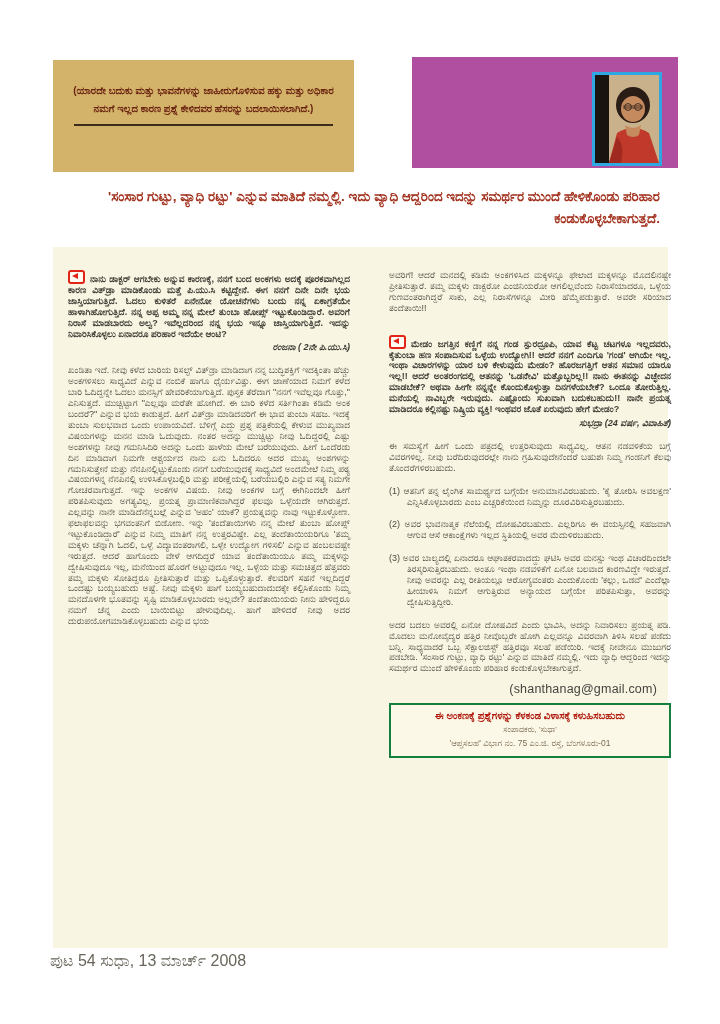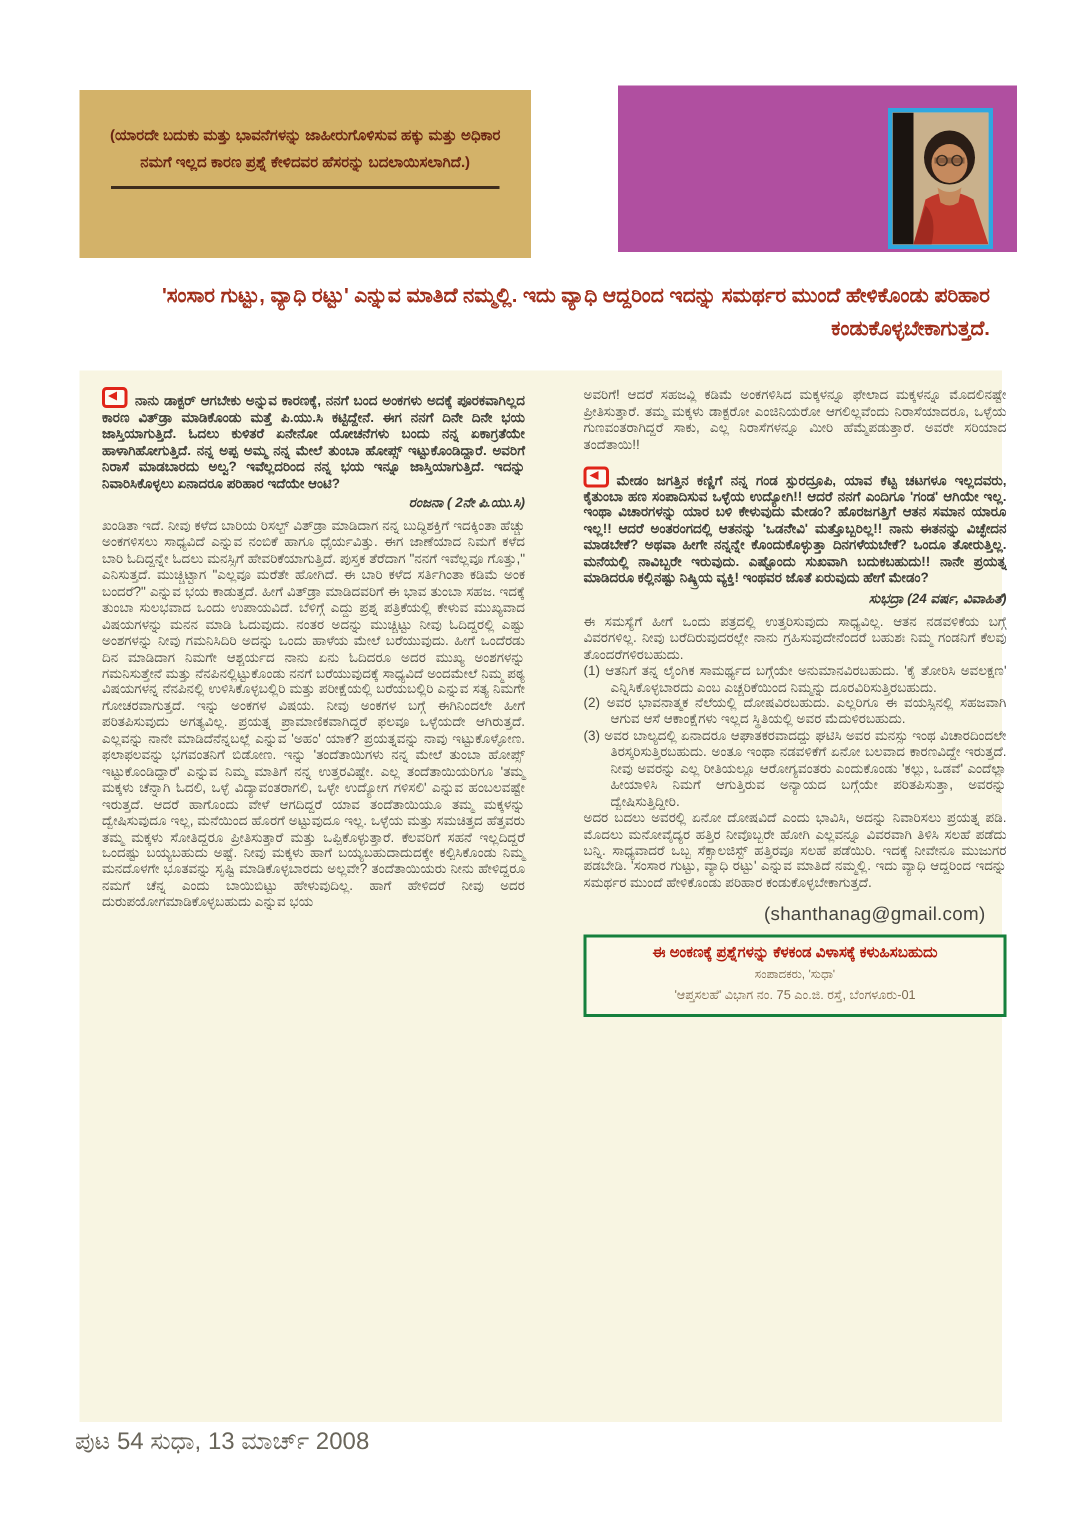--- a/index.html
+++ b/index.html
@@ -18,21 +18,21 @@
   .masthead-byline{position:absolute;left:10px;top:73px;width:185px;text-align:center;font-size:10.5px;color:#8a7b66;}
   .author-photo{position:absolute;left:592px;top:72px;width:64px;height:88px;border:3px solid #2fa7e0;background:#c9b695;}
 
   .headline{position:absolute;left:60px;top:186px;width:600px;text-align:right;font-size:13.5px;font-weight:bold;color:#a1301c;line-height:1.6;}
 
   
   .content-bg{position:absolute;left:53px;top:247px;width:615px;height:701px;background:#f8f5e2;}
   .col{position:absolute;top:258px;width:282px;font-size:9px;line-height:10.9px;color:#4c4b41;text-align:justify;}
   .col-left{left:68px;}
   .col-right{left:389px;}
-  .col p{margin:0 0 0 0;}
+  .col p{margin:12px 0 0 0;}
   .q-text{font-weight:600;color:#3f3e36;}
   .sig{text-align:right;font-weight:bold;font-style:italic;color:#3c3b33;margin:3px 0 4px 0;}
   .num-item{padding-left:18px;text-indent:-18px;margin-top:2px;}
   .gap{height:9px;}
   .email-line{text-align:right;font-size:12.5px;color:#454440;margin:10px 14px 8px 0;letter-spacing:0.2px;}
 
   .qicon{display:inline-block;width:13px;height:10px;border:2px solid #e02418;border-radius:3px;margin-right:5px;vertical-align:-2px;background:#fdfbf2;position:relative;}
   .qicon::after{content:"";position:absolute;left:2px;top:1px;border-top:3px solid transparent;border-bottom:3px solid transparent;border-right:6px solid #e02418;}
 
   .address-box{border:2px solid #15803d;background:#fbf8e8;text-align:center;padding:6px 4px 7px 4px;margin-top:2px;}
@@ -73,21 +73,21 @@
 
   <div class="content-bg"></div>
 
   <div class="col col-left">
     <p><span class="qicon"></span><span class="q-text">ನಾನು ಡಾಕ್ಟರ್ ಆಗಬೇಕು ಅನ್ನುವ ಕಾರಣಕ್ಕೆ, ನನಗೆ ಬಂದ ಅಂಕಗಳು ಅದಕ್ಕೆ ಪೂರಕವಾಗಿಲ್ಲದ ಕಾರಣ ವಿತ್‌ಡ್ರಾ ಮಾಡಿಕೊಂಡು ಮತ್ತೆ ಪಿ.ಯು.ಸಿ ಕಟ್ಟಿದ್ದೇನೆ. ಈಗ ನನಗೆ ದಿನೇ ದಿನೇ ಭಯ ಜಾಸ್ತಿಯಾಗುತ್ತಿದೆ. ಓದಲು ಕುಳಿತರೆ ಏನೇನೋ ಯೋಚನೆಗಳು ಬಂದು ನನ್ನ ಏಕಾಗ್ರತೆಯೇ ಹಾಳಾಗಿಹೋಗುತ್ತಿದೆ. ನನ್ನ ಅಪ್ಪ ಅಮ್ಮ ನನ್ನ ಮೇಲೆ ತುಂಬಾ ಹೋಪ್ಸ್ ಇಟ್ಟುಕೊಂಡಿದ್ದಾರೆ. ಅವರಿಗೆ ನಿರಾಸೆ ಮಾಡಬಾರದು ಅಲ್ವ? ಇವೆಲ್ಲದರಿಂದ ನನ್ನ ಭಯ ಇನ್ನೂ ಜಾಸ್ತಿಯಾಗುತ್ತಿದೆ. ಇದನ್ನು ನಿವಾರಿಸಿಕೊಳ್ಳಲು ಏನಾದರೂ ಪರಿಹಾರ ಇದೆಯೇ ಆಂಟಿ?</span></p>
     <div class="sig">ರಂಜನಾ ( 2ನೇ ಪಿ.ಯು.ಸಿ)</div>
     <p>ಖಂಡಿತಾ ಇದೆ. ನೀವು ಕಳೆದ ಬಾರಿಯ ರಿಸಲ್ಟ್ ವಿತ್‌ಡ್ರಾ ಮಾಡಿದಾಗ ನನ್ನ ಬುದ್ಧಿಶಕ್ತಿಗೆ ಇದಕ್ಕಿಂತಾ ಹೆಚ್ಚು ಅಂಕಗಳಿಸಲು ಸಾಧ್ಯವಿದೆ ಎನ್ನುವ ನಂಬಿಕೆ ಹಾಗೂ ಧೈರ್ಯವಿತ್ತು. ಈಗ ಜಾಣೆಯಾದ ನಿಮಗೆ ಕಳೆದ ಬಾರಿ ಓದಿದ್ದನ್ನೇ ಓದಲು ಮನಸ್ಸಿಗೆ ಹೇವರಿಕೆಯಾಗುತ್ತಿದೆ. ಪುಸ್ತಕ ತೆರೆದಾಗ "ನನಗೆ ಇವೆಲ್ಲವೂ ಗೊತ್ತು," ಎನಿಸುತ್ತದೆ. ಮುಚ್ಚಿಟ್ಟಾಗ "ಎಲ್ಲವೂ ಮರೆತೇ ಹೋಗಿದೆ. ಈ ಬಾರಿ ಕಳೆದ ಸರ್ತಿಗಿಂತಾ ಕಡಿಮೆ ಅಂಕ ಬಂದರೆ?" ಎನ್ನುವ ಭಯ ಕಾಡುತ್ತದೆ. ಹೀಗೆ ವಿತ್‌ಡ್ರಾ ಮಾಡಿದವರಿಗೆ ಈ ಭಾವ ತುಂಬಾ ಸಹಜ. ಇದಕ್ಕೆ ತುಂಬಾ ಸುಲಭವಾದ ಒಂದು ಉಪಾಯವಿದೆ. ಬೆಳಿಗ್ಗೆ ಎದ್ದು ಪ್ರಶ್ನ ಪತ್ರಿಕೆಯಲ್ಲಿ ಕೇಳುವ ಮುಖ್ಯವಾದ ವಿಷಯಗಳನ್ನು ಮನನ ಮಾಡಿ ಓದುವುದು. ನಂತರ ಅದನ್ನು ಮುಚ್ಚಿಟ್ಟು ನೀವು ಓದಿದ್ದರಲ್ಲಿ ಎಷ್ಟು ಅಂಶಗಳನ್ನು ನೀವು ಗಮನಿಸಿದಿರಿ ಅದನ್ನು ಒಂದು ಹಾಳೆಯ ಮೇಲೆ ಬರೆಯುವುದು. ಹೀಗೆ ಒಂದೆರಡು ದಿನ ಮಾಡಿದಾಗ ನಿಮಗೇ ಆಶ್ಚರ್ಯದ ನಾನು ಏನು ಓದಿದರೂ ಅದರ ಮುಖ್ಯ ಅಂಶಗಳನ್ನು ಗಮನಿಸುತ್ತೇನೆ ಮತ್ತು ನೆನಪಿನಲ್ಲಿಟ್ಟುಕೊಂಡು ನನಗೆ ಬರೆಯುವುದಕ್ಕೆ ಸಾಧ್ಯವಿದೆ ಅಂದಮೇಲೆ ನಿಮ್ಮ ಪಠ್ಯ ವಿಷಯಗಳನ್ನ ನೆನಪಿನಲ್ಲಿ ಉಳಿಸಿಕೊಳ್ಳಬಲ್ಲಿರಿ ಮತ್ತು ಪರೀಕ್ಷೆಯಲ್ಲಿ ಬರೆಯಬಲ್ಲಿರಿ ಎನ್ನುವ ಸತ್ಯ ನಿಮಗೇ ಗೋಚರವಾಗುತ್ತದೆ. ಇನ್ನು ಅಂಕಗಳ ವಿಷಯ. ನೀವು ಅಂಕಗಳ ಬಗ್ಗೆ ಈಗಿನಿಂದಲೇ ಹೀಗೆ ಪರಿತಪಿಸುವುದು ಅಗತ್ಯವಿಲ್ಲ. ಪ್ರಯತ್ನ ಪ್ರಾಮಾಣಿಕವಾಗಿದ್ದರೆ ಫಲವೂ ಒಳ್ಳೆಯದೇ ಆಗಿರುತ್ತದೆ. ಎಲ್ಲವನ್ನು ನಾನೇ ಮಾಡಿದೆನೆನ್ನಬಲ್ಲೆ ಎನ್ನುವ 'ಅಹಂ' ಯಾಕೆ? ಪ್ರಯತ್ನವನ್ನು ನಾವು ಇಟ್ಟುಕೊಳ್ಳೋಣ. ಫಲಾಫಲವನ್ನು ಭಗವಂತನಿಗೆ ಬಿಡೋಣ. ಇನ್ನು 'ತಂದೆತಾಯಿಗಳು ನನ್ನ ಮೇಲೆ ತುಂಬಾ ಹೋಪ್ಸ್ ಇಟ್ಟುಕೊಂಡಿದ್ದಾರೆ' ಎನ್ನುವ ನಿಮ್ಮ ಮಾತಿಗೆ ನನ್ನ ಉತ್ತರವಿಷ್ಟೇ. ಎಲ್ಲ ತಂದೆತಾಯಿಯರಿಗೂ 'ತಮ್ಮ ಮಕ್ಕಳು ಚೆನ್ನಾಗಿ ಓದಲಿ, ಒಳ್ಳೆ ವಿದ್ಯಾವಂತರಾಗಲಿ, ಒಳ್ಳೇ ಉದ್ಯೋಗ ಗಳಿಸಲಿ' ಎನ್ನುವ ಹಂಬಲವಷ್ಟೇ ಇರುತ್ತದೆ. ಆದರೆ ಹಾಗೊಂದು ವೇಳೆ ಆಗದಿದ್ದರೆ ಯಾವ ತಂದೆತಾಯಿಯೂ ತಮ್ಮ ಮಕ್ಕಳನ್ನು ದ್ವೇಷಿಸುವುದೂ ಇಲ್ಲ, ಮನೆಯಿಂದ ಹೊರಗೆ ಅಟ್ಟುವುದೂ ಇಲ್ಲ. ಒಳ್ಳೆಯ ಮತ್ತು ಸಮಚಿತ್ತದ ಹೆತ್ತವರು ತಮ್ಮ ಮಕ್ಕಳು ಸೋತಿದ್ದರೂ ಪ್ರೀತಿಸುತ್ತಾರೆ ಮತ್ತು ಒಪ್ಪಿಕೊಳ್ಳುತ್ತಾರೆ. ಕೆಲವರಿಗೆ ಸಹನೆ ಇಲ್ಲದಿದ್ದರೆ ಒಂದಷ್ಟು ಬಯ್ಯಬಹುದು ಅಷ್ಟೆ. ನೀವು ಮಕ್ಕಳು ಹಾಗೆ ಬಯ್ಯಬಹುದಾದುದಕ್ಕೇ ಕಲ್ಪಿಸಿಕೊಂಡು ನಿಮ್ಮ ಮನದೊಳಗೇ ಭೂತವನ್ನು ಸೃಷ್ಟಿ ಮಾಡಿಕೊಳ್ಳಬಾರದು ಅಲ್ಲವೇ? ತಂದೆತಾಯಿಯರು ನೀನು ಹೇಳಿದ್ದರೂ ನಮಗೆ ಚೆನ್ನ ಎಂದು ಬಾಯಿಬಿಟ್ಟು ಹೇಳುವುದಿಲ್ಲ. ಹಾಗೆ ಹೇಳಿದರೆ ನೀವು ಅದರ ದುರುಪಯೋಗಮಾಡಿಕೊಳ್ಳಬಹುದು ಎನ್ನುವ ಭಯ</p>
   </div>
 
   <div class="col col-right">
-    <p>ಅವರಿಗೆ! ಆದರೆ ಸಹಜವ್ಲಿ ಕಡಿಮೆ ಅಂಕಗಳಿಸಿದ ಮಕ್ಕಳನ್ನೂ ಫೇಲಾದ ಮಕ್ಕಳನ್ನೂ ಮೊದಲಿನಷ್ಟೇ ಪ್ರೀತಿಸುತ್ತಾರೆ. ತಮ್ಮ ಮಕ್ಕಳು ಡಾಕ್ಟರೋ ಎಂಜಿನಿಯರೋ ಆಗಲಿಲ್ಲವೆಂದು ನಿರಾಸೆಯಾದರೂ, ಒಳ್ಳೆಯ ಗುಣವಂತರಾಗಿದ್ದರೆ ಸಾಕು, ಎಲ್ಲ ನಿರಾಸೆಗಳನ್ನೂ ಮೀರಿ ಹೆಮ್ಮೆಪಡುತ್ತಾರೆ. ಅವರೇ ಸರಿಯಾದ ತಂದೆತಾಯಿ!!</p>
+    <p>ಅವರಿಗೆ! ಆದರೆ ಮನದಲ್ಲಿ ಕಡಿಮೆ ಅಂಕಗಳಿಸಿದ ಮಕ್ಕಳನ್ನೂ ಫೇಲಾದ ಮಕ್ಕಳನ್ನೂ ಮೊದಲಿನಷ್ಟೇ ಪ್ರೀತಿಸುತ್ತಾರೆ. ತಮ್ಮ ಮಕ್ಕಳು ಡಾಕ್ಟರೋ ಎಂಜಿನಿಯರೋ ಆಗಲಿಲ್ಲವೆಂದು ನಿರಾಸೆಯಾದರೂ, ಒಳ್ಳೆಯ ಗುಣವಂತರಾಗಿದ್ದರೆ ಸಾಕು, ಎಲ್ಲ ನಿರಾಸೆಗಳನ್ನೂ ಮೀರಿ ಹೆಮ್ಮೆಪಡುತ್ತಾರೆ. ಅವರೇ ಸರಿಯಾದ ತಂದೆತಾಯಿ!!</p>
     <div class="gap"></div>
     <p><span class="qicon"></span><span class="q-text">ಮೇಡಂ ಜಗತ್ತಿನ ಕಣ್ಣಿಗೆ ನನ್ನ ಗಂಡ ಸ್ಪುರದ್ರೂಪಿ, ಯಾವ ಕೆಟ್ಟ ಚಟಗಳೂ ಇಲ್ಲದವರು, ಕೈತುಂಬಾ ಹಣ ಸಂಪಾದಿಸುವ ಒಳ್ಳೆಯ ಉದ್ಯೋಗಿ!! ಆದರೆ ನನಗೆ ಎಂದಿಗೂ 'ಗಂಡ' ಆಗಿಯೇ ಇಲ್ಲ. ಇಂಥಾ ವಿಚಾರಗಳನ್ನು ಯಾರ ಬಳಿ ಕೇಳುವುದು ಮೇಡಂ? ಹೊರಜಗತ್ತಿಗೆ ಆತನ ಸಮಾನ ಯಾರೂ ಇಲ್ಲ!! ಆದರೆ ಅಂತರಂಗದಲ್ಲಿ ಆತನನ್ನು 'ಒಡನೆೇವಿ' ಮತ್ತೊಬ್ಬರಿಲ್ಲ!! ನಾನು ಈತನನ್ನು ವಿಚ್ಛೇದನ ಮಾಡಬೇಕೆ? ಅಥವಾ ಹೀಗೇ ನನ್ನನ್ನೇ ಕೊಂದುಕೊಳ್ಳುತ್ತಾ ದಿನಗಳೆಯಬೇಕೆ? ಒಂದೂ ತೋರುತ್ತಿಲ್ಲ. ಮನೆಯಲ್ಲಿ ನಾವಿಬ್ಬರೇ ಇರುವುದು. ಎಷ್ಟೊಂದು ಸುಖವಾಗಿ ಬದುಕಬಹುದು!! ನಾನೇ ಪ್ರಯತ್ನ ಮಾಡಿದರೂ ಕಲ್ಲಿನಷ್ಟು ನಿಷ್ಕ್ರಿಯ ವ್ಯಕ್ತಿ! ಇಂಥವರ ಜೊತೆ ಏರುವುದು ಹೇಗೆ ಮೇಡಂ?</span></p>
     <div class="sig">ಸುಭದ್ರಾ (24 ವರ್ಷ, ವಿವಾಹಿತೆ)</div>
     <p>ಈ ಸಮಸ್ಯೆಗೆ ಹೀಗೆ ಒಂದು ಪತ್ರದಲ್ಲಿ ಉತ್ತರಿಸುವುದು ಸಾಧ್ಯವಿಲ್ಲ. ಆತನ ನಡವಳಿಕೆಯ ಬಗ್ಗೆ ವಿವರಗಳಿಲ್ಲ. ನೀವು ಬರೆದಿರುವುದರಲ್ಲೇ ನಾನು ಗ್ರಹಿಸುವುದೇನೆಂದರೆ ಬಹುಶಃ ನಿಮ್ಮ ಗಂಡನಿಗೆ ಕೆಲವು ತೊಂದರೆಗಳಿರಬಹುದು.</p>
     <p class="num-item">(1) ಆತನಿಗೆ ತನ್ನ ಲೈಂಗಿಕ ಸಾಮರ್ಥ್ಯದ ಬಗ್ಗೆಯೇ ಅನುಮಾನವಿರಬಹುದು. 'ಕೈ ತೋರಿಸಿ ಅವಲಕ್ಷಣ' ಎನ್ನಿಸಿಕೊಳ್ಳಬಾರದು ಎಂಬ ಎಚ್ಚರಿಕೆಯಿಂದ ನಿಮ್ಮನ್ನು ದೂರವಿರಿಸುತ್ತಿರಬಹುದು.</p>
     <p class="num-item">(2) ಅವರ ಭಾವನಾತ್ಮಕ ನೆಲೆಯಲ್ಲಿ ದೋಷವಿರಬಹುದು. ಎಲ್ಲರಿಗೂ ಈ ವಯಸ್ಸಿನಲ್ಲಿ ಸಹಜವಾಗಿ ಆಗುವ ಆಸೆ ಆಕಾಂಕ್ಷೆಗಳು ಇಲ್ಲದ ಸ್ಥಿತಿಯಲ್ಲಿ ಅವರ ಮೆದುಳಿರಬಹುದು.</p>
     <p class="num-item">(3) ಅವರ ಬಾಲ್ಯದಲ್ಲಿ ಏನಾದರೂ ಆಘಾತಕರವಾದದ್ದು ಘಟಿಸಿ ಅವರ ಮನಸ್ಸು ಇಂಥ ವಿಚಾರದಿಂದಲೇ ತಿರಸ್ಕರಿಸುತ್ತಿರಬಹುದು. ಅಂತೂ ಇಂಥಾ ನಡವಳಿಕೆಗೆ ಏನೋ ಬಲವಾದ ಕಾರಣವಿದ್ದೇ ಇರುತ್ತದೆ. ನೀವು ಅವರನ್ನು ಎಲ್ಲ ರೀತಿಯಲ್ಲೂ ಆರೋಗ್ಯವಂತರು ಎಂದುಕೊಂಡು 'ಕಲ್ಲು, ಒಡವೆ' ಎಂದೆಲ್ಲಾ ಹೀಯಾಳಿಸಿ ನಿಮಗೆ ಆಗುತ್ತಿರುವ ಅನ್ಯಾಯದ ಬಗ್ಗೆಯೇ ಪರಿತಪಿಸುತ್ತಾ, ಅವರನ್ನು ದ್ವೇಷಿಸುತ್ತಿದ್ದೀರಿ.</p>
     <p>ಅದರ ಬದಲು ಅವರಲ್ಲಿ ಏನೋ ದೋಷವಿದೆ ಎಂದು ಭಾವಿಸಿ, ಅದನ್ನು ನಿವಾರಿಸಲು ಪ್ರಯತ್ನ ಪಡಿ. ಮೊದಲು ಮನೋವೈದ್ಯರ ಹತ್ತಿರ ನೀವೊಬ್ಬರೇ ಹೋಗಿ ಎಲ್ಲವನ್ನೂ ವಿವರವಾಗಿ ತಿಳಿಸಿ ಸಲಹೆ ಪಡೆದು ಬನ್ನಿ. ಸಾಧ್ಯವಾದರೆ ಒಬ್ಬ ಸೆಕ್ಸಾಲಜಿಸ್ಟ್ ಹತ್ತಿರವೂ ಸಲಹೆ ಪಡೆಯಿರಿ. ಇದಕ್ಕೆ ನೀವೇನೂ ಮುಜುಗರ ಪಡಬೇಡಿ. 'ಸಂಸಾರ ಗುಟ್ಟು, ವ್ಯಾಧಿ ರಟ್ಟು' ಎನ್ನುವ ಮಾತಿದೆ ನಮ್ಮಲ್ಲಿ. ಇದು ವ್ಯಾಧಿ ಆದ್ದರಿಂದ ಇದನ್ನು ಸಮರ್ಥರ ಮುಂದೆ ಹೇಳಿಕೊಂಡು ಪರಿಹಾರ ಕಂಡುಕೊಳ್ಳಬೇಕಾಗುತ್ತದೆ.</p>
     <div class="email-line">(shanthanag@gmail.com)</div>
     <div class="address-box">

